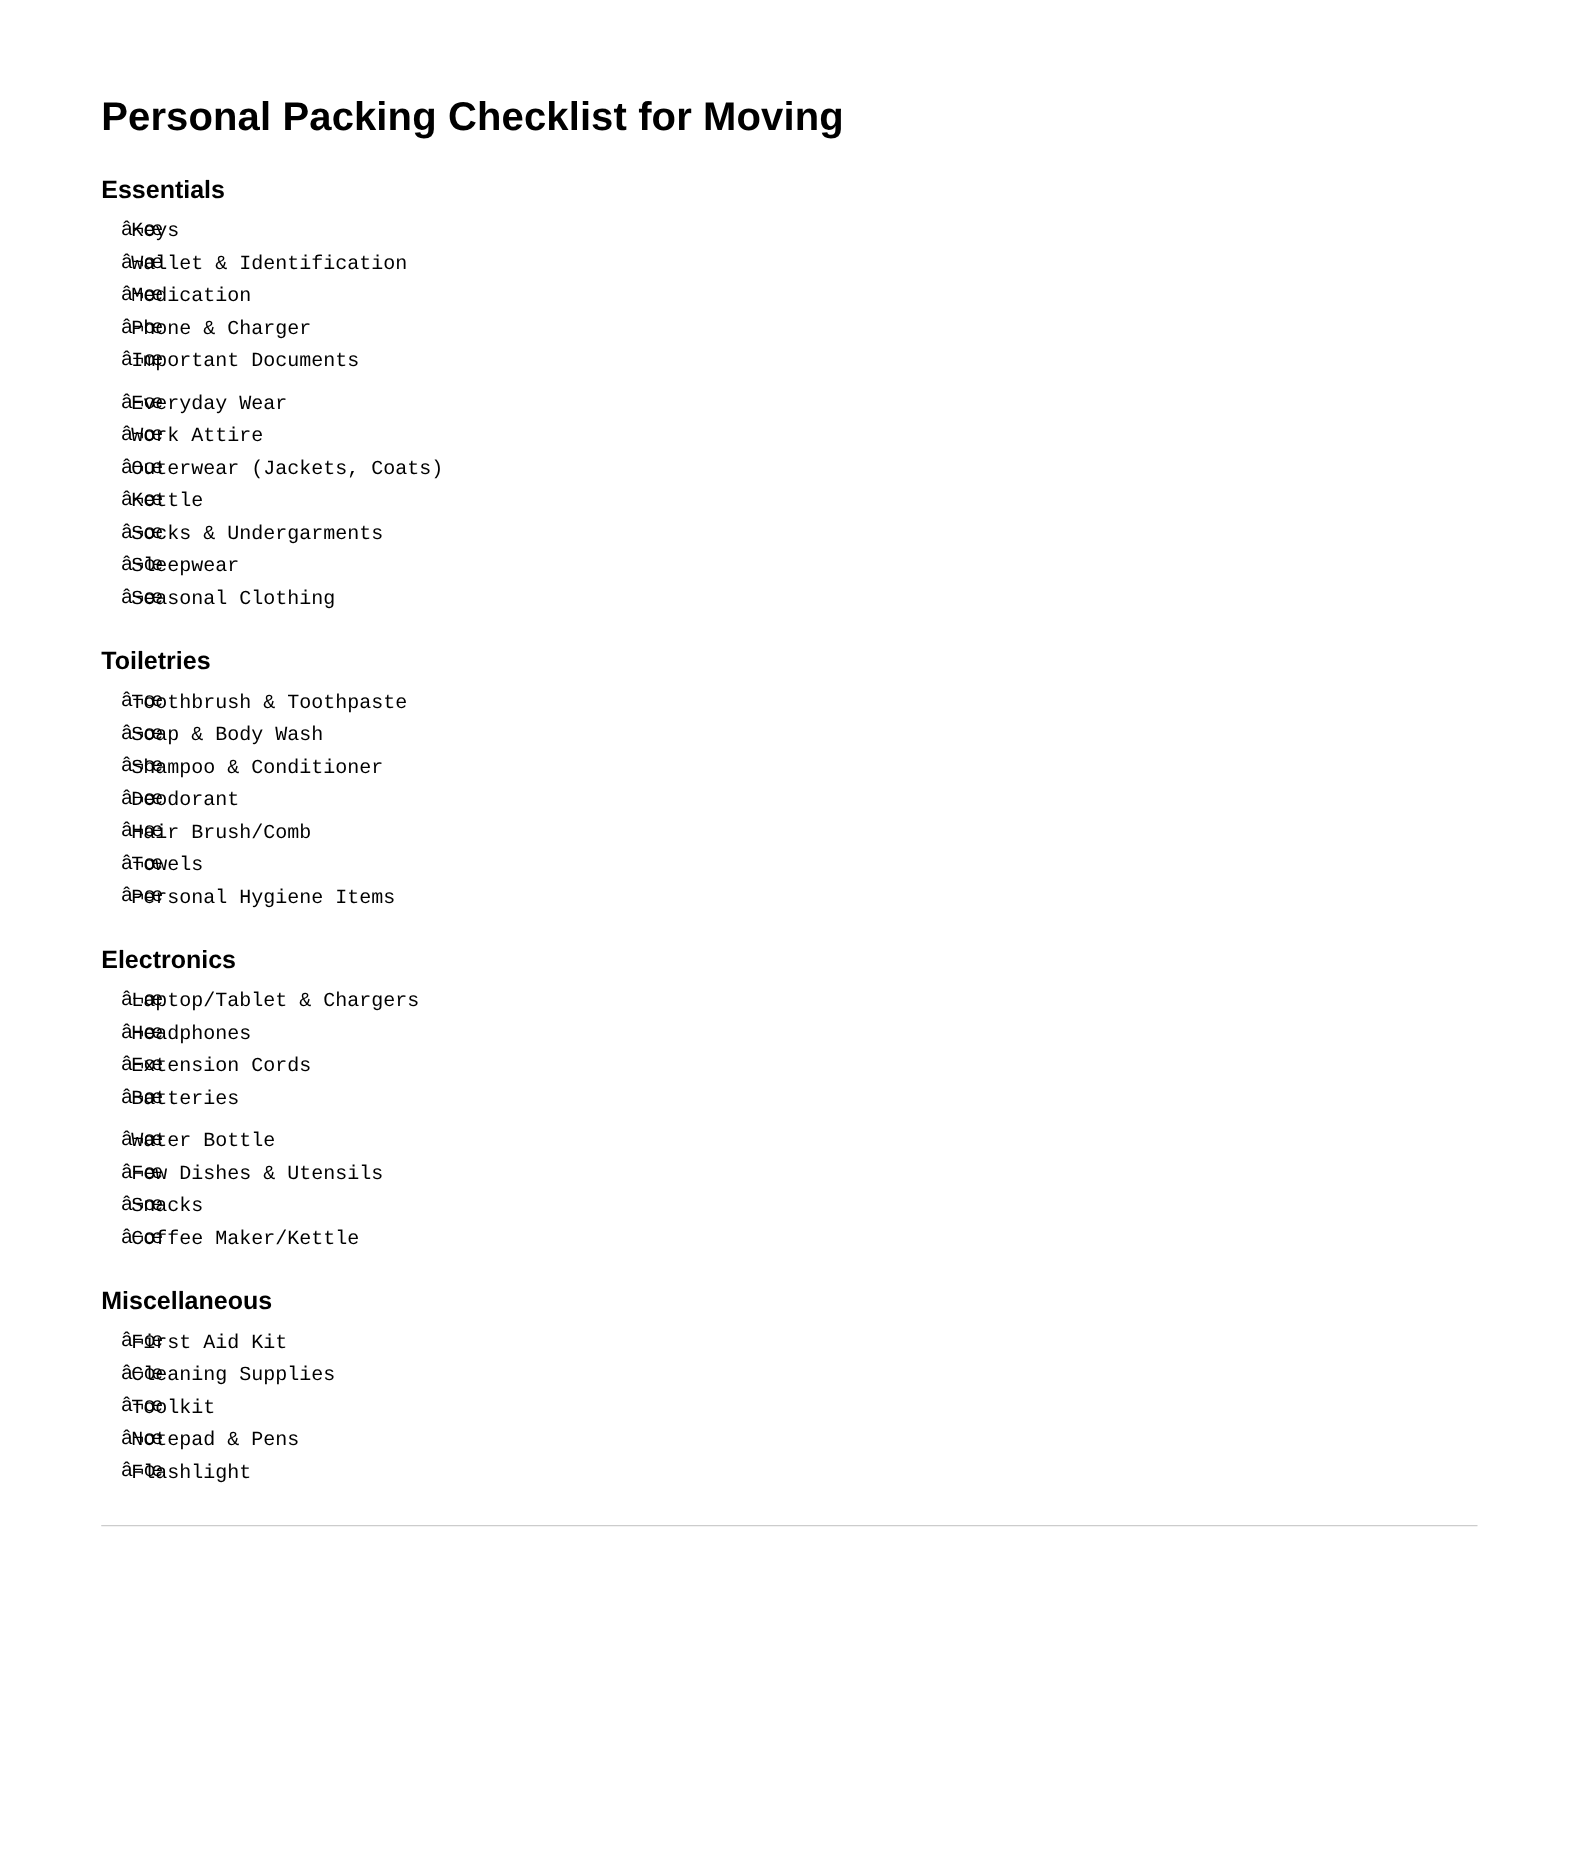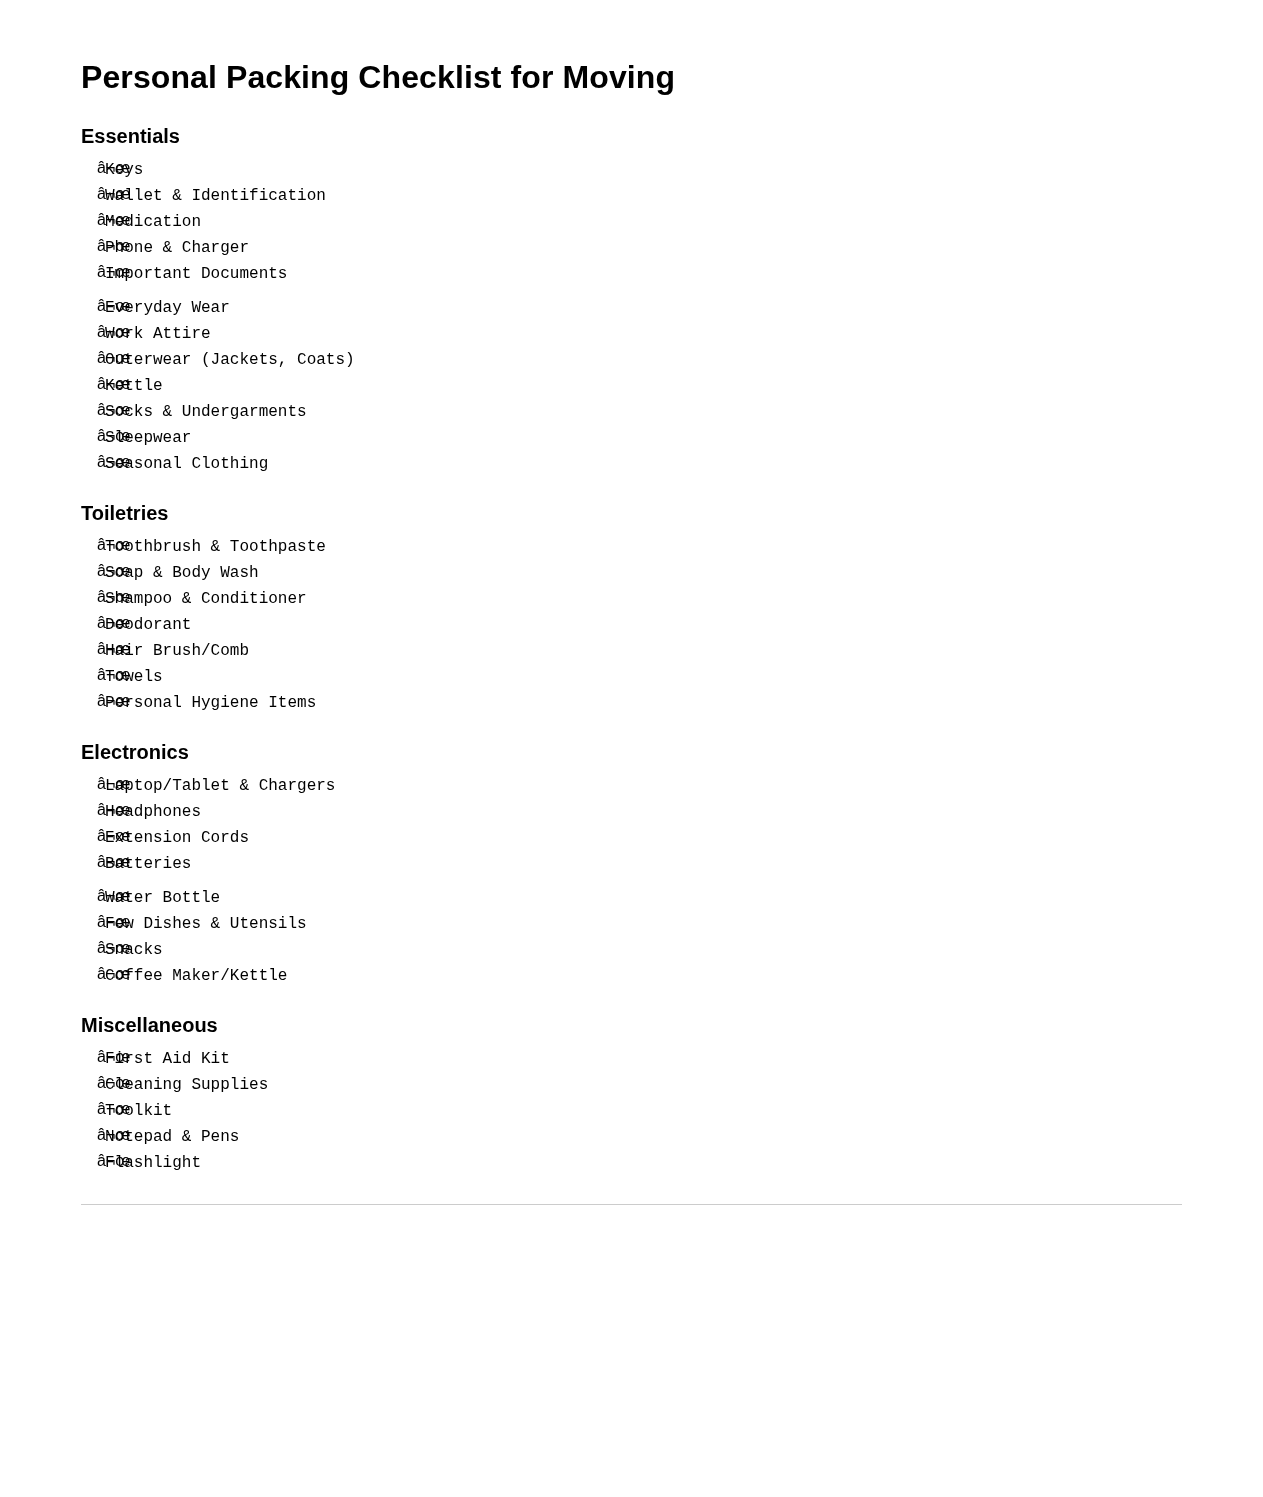--- a/index.html
+++ b/index.html
@@ -11,20 +11,21 @@
       font-family: "Liberation Sans", sans-serif;
       color: #000000;
       width: 1263px;
       min-height: 1497px;
     }
     .page {
       position: relative;
       margin-left: 81px;
       width: 1101px;
       padding-top: 56px;
+      margin-top: 16px;
     }
     h1.title {
       font-size: 32px;
       font-weight: bold;
       margin: 0;
       line-height: 42px;
       letter-spacing: 0.1px;
     }
     .section {
       margin: 0;

